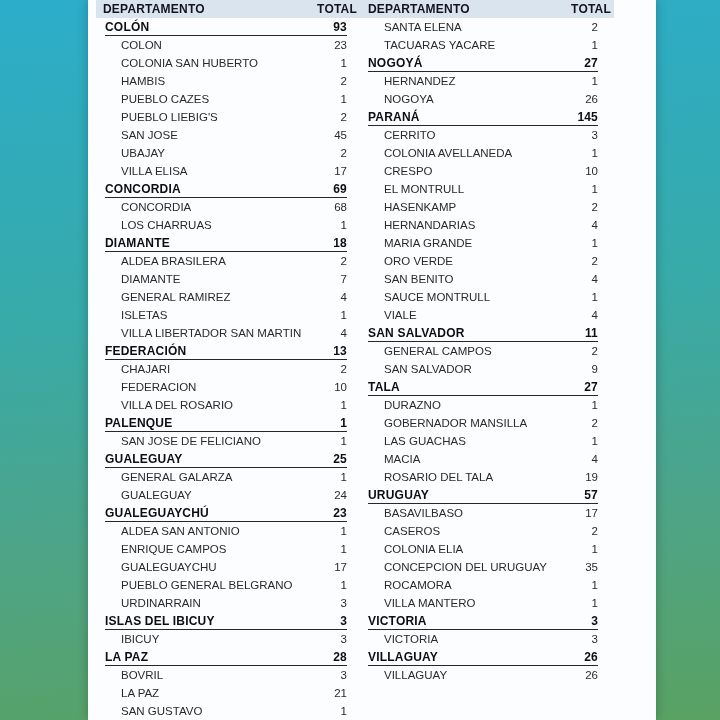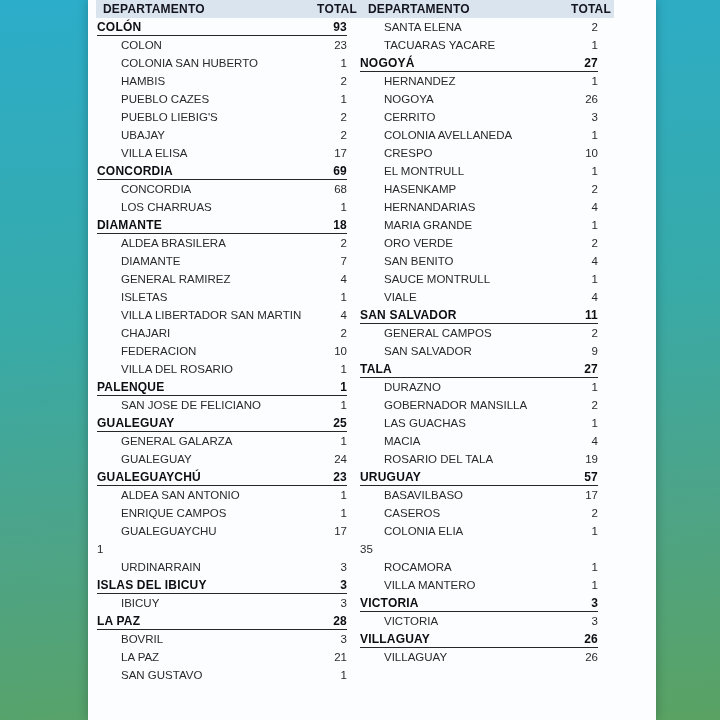--- a/index.html
+++ b/index.html
@@ -72,20 +72,21 @@
     font-size: 11.5px;
     color: #2a2a2e;
   }
   .row.loc .nm { padding-left: 24px; }
   .row.dept {
     font-size: 12px;
     font-weight: bold;
     color: #0d0d13;
     border-bottom: 1.4px solid #26262b;
     letter-spacing: 0.2px;
+    margin-left: 8px;
   }
   .row .tt { text-align: right; }
 </style>
 </head>
 <body style="--bg-top: #2cadca; --bg-bottom: #5aa263; --header-bg: #d9e4ee;">
 
 <div class="panel">
   <div class="header-band">
     <span class="hdr-label" id="hdr-dep-0">DEPARTAMENTO</span>
     <span class="hdr-label" id="hdr-tot-0">TOTAL</span>
@@ -111,20 +112,24 @@
       </div>
       <div class="row loc">
         <span class="nm">PUEBLO CAZES</span>
         <span class="tt">1</span>
       </div>
       <div class="row loc">
         <span class="nm">PUEBLO LIEBIG'S</span>
         <span class="tt">2</span>
       </div>
       <div class="row loc">
+        <span class="nm">SAN JOSE</span>
+        <span class="tt">45</span>
+      </div>
+      <div class="row loc">
         <span class="nm">UBAJAY</span>
         <span class="tt">2</span>
       </div>
       <div class="row loc">
         <span class="nm">VILLA ELISA</span>
         <span class="tt">17</span>
       </div>
       <div class="row dept">
         <span class="nm">CONCORDIA</span>
         <span class="tt">69</span>
@@ -154,20 +159,24 @@
         <span class="tt">4</span>
       </div>
       <div class="row loc">
         <span class="nm">ISLETAS</span>
         <span class="tt">1</span>
       </div>
       <div class="row loc">
         <span class="nm">VILLA LIBERTADOR SAN MARTIN</span>
         <span class="tt">4</span>
       </div>
+      <div class="row dept">
+        <span class="nm">FEDERACIÓN</span>
+        <span class="tt">13</span>
+      </div>
       <div class="row loc">
         <span class="nm">CHAJARI</span>
         <span class="tt">2</span>
       </div>
       <div class="row loc">
         <span class="nm">FEDERACION</span>
         <span class="tt">10</span>
       </div>
       <div class="row loc">
         <span class="nm">VILLA DEL ROSARIO</span>
@@ -203,20 +212,21 @@
       </div>
       <div class="row loc">
         <span class="nm">ENRIQUE CAMPOS</span>
         <span class="tt">1</span>
       </div>
       <div class="row loc">
         <span class="nm">GUALEGUAYCHU</span>
         <span class="tt">17</span>
       </div>
       <div class="row loc">
+        <span class="nm">PUEBLO GENERAL BELGRANO</span>
         <span class="tt">1</span>
       </div>
       <div class="row loc">
         <span class="nm">URDINARRAIN</span>
         <span class="tt">3</span>
       </div>
       <div class="row dept">
         <span class="nm">ISLAS DEL IBICUY</span>
         <span class="tt">3</span>
       </div>
@@ -255,20 +265,24 @@
         <span class="tt">27</span>
       </div>
       <div class="row loc">
         <span class="nm">HERNANDEZ</span>
         <span class="tt">1</span>
       </div>
       <div class="row loc">
         <span class="nm">NOGOYA</span>
         <span class="tt">26</span>
       </div>
+      <div class="row dept">
+        <span class="nm">PARANÁ</span>
+        <span class="tt">145</span>
+      </div>
       <div class="row loc">
         <span class="nm">CERRITO</span>
         <span class="tt">3</span>
       </div>
       <div class="row loc">
         <span class="nm">COLONIA AVELLANEDA</span>
         <span class="tt">1</span>
       </div>
       <div class="row loc">
         <span class="nm">CRESPO</span>
@@ -352,20 +366,21 @@
       </div>
       <div class="row loc">
         <span class="nm">CASEROS</span>
         <span class="tt">2</span>
       </div>
       <div class="row loc">
         <span class="nm">COLONIA ELIA</span>
         <span class="tt">1</span>
       </div>
       <div class="row loc">
+        <span class="nm">CONCEPCION DEL URUGUAY</span>
         <span class="tt">35</span>
       </div>
       <div class="row loc">
         <span class="nm">ROCAMORA</span>
         <span class="tt">1</span>
       </div>
       <div class="row loc">
         <span class="nm">VILLA MANTERO</span>
         <span class="tt">1</span>
       </div>

